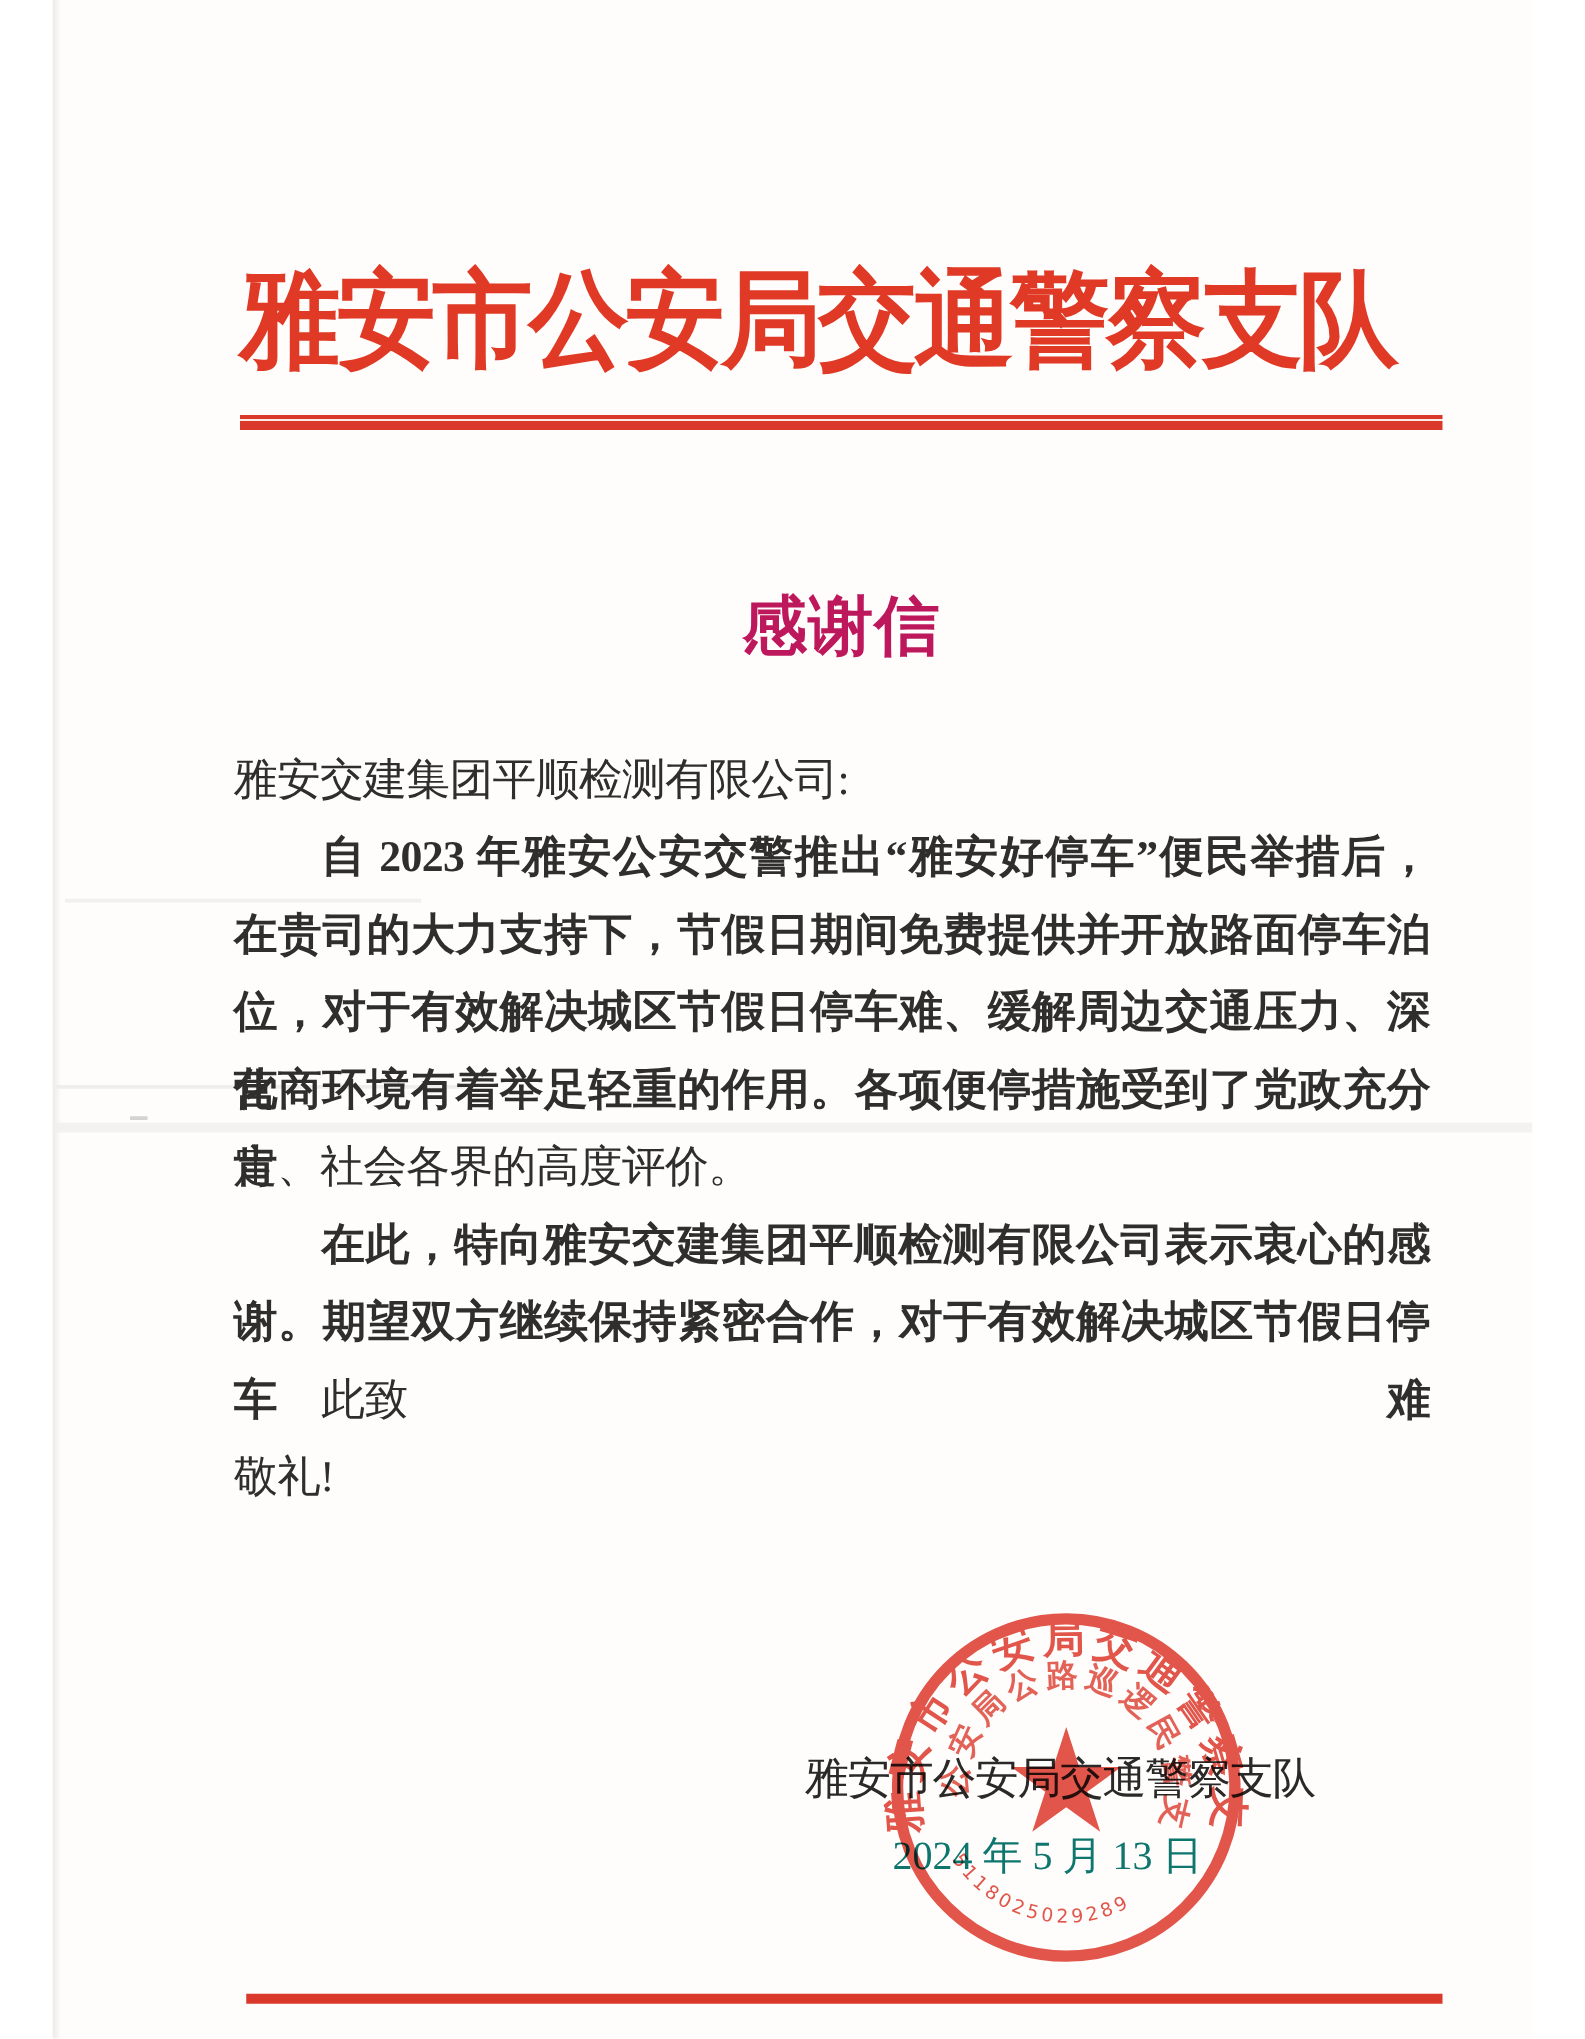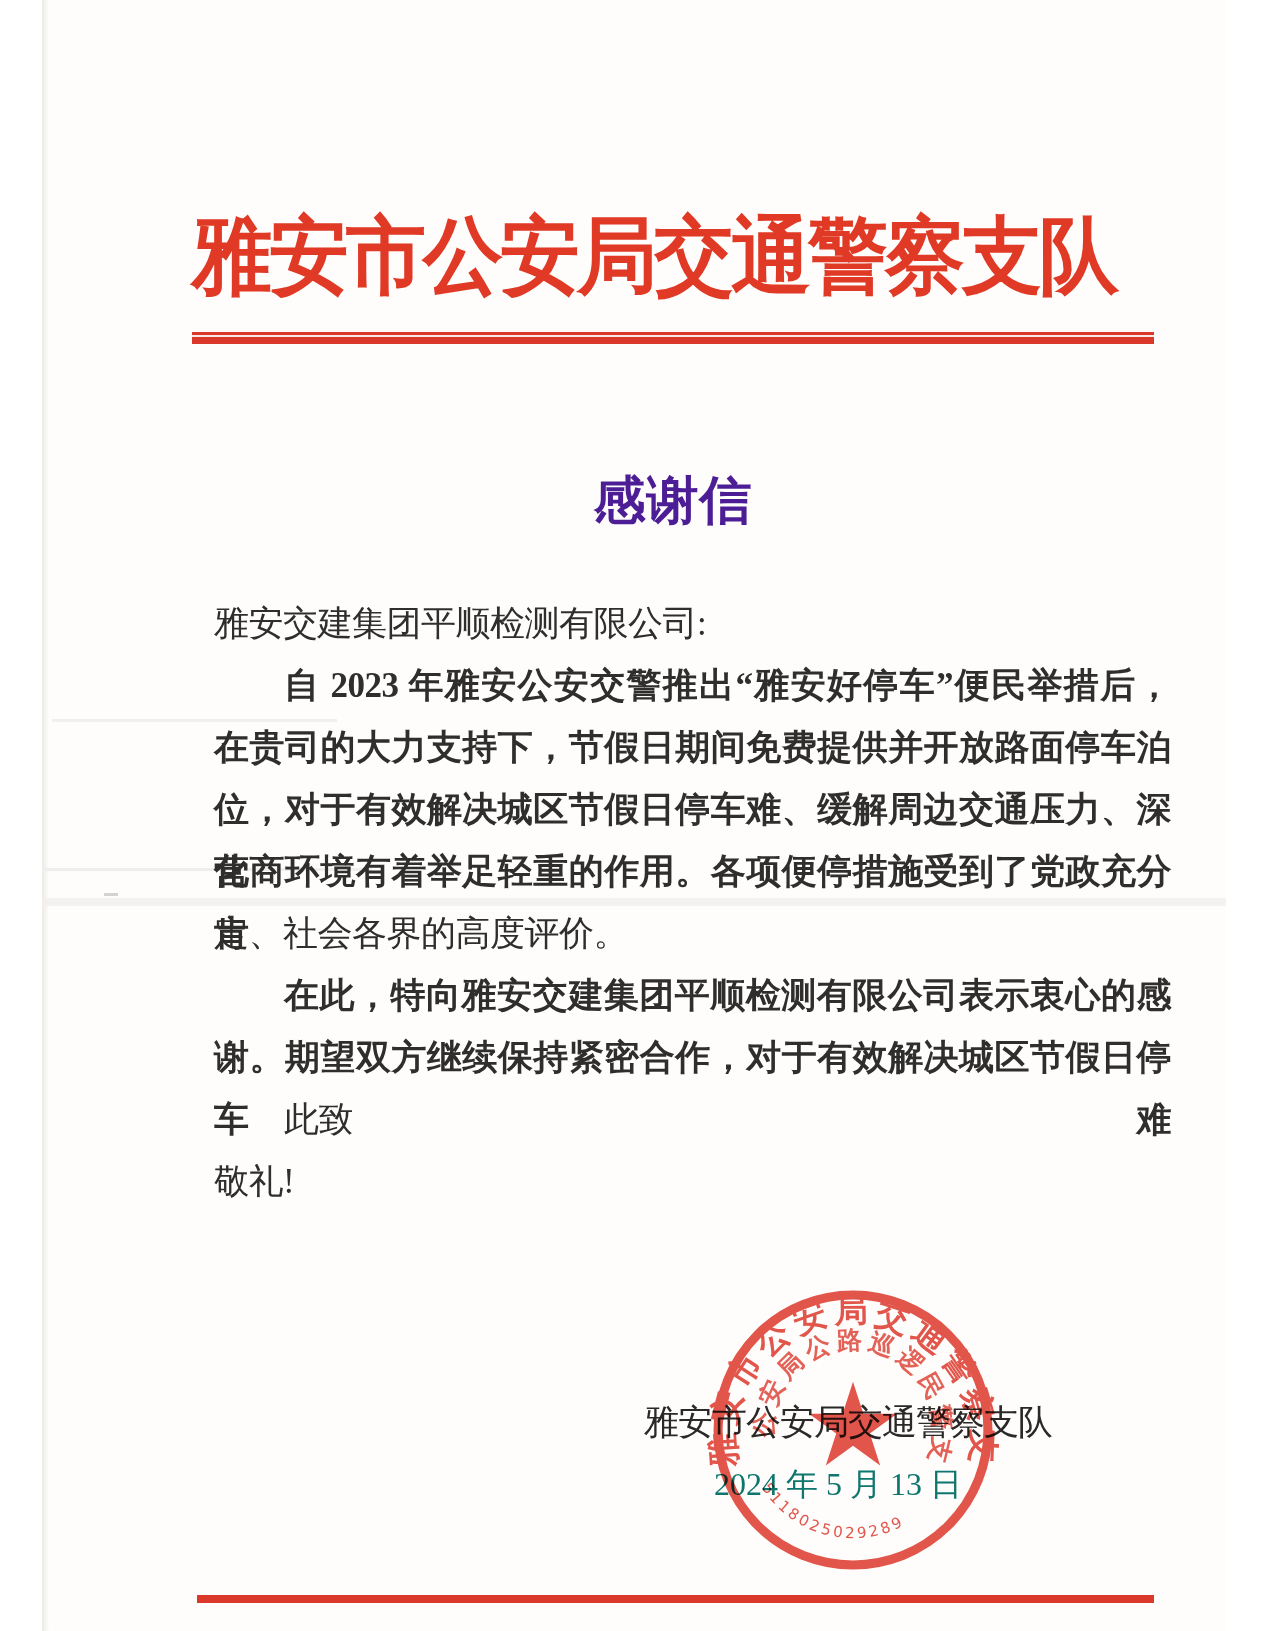--- a/index.html
+++ b/index.html
@@ -38,25 +38,25 @@
   .rule-top{
     position:absolute;left:150px;top:332px;width:962px;height:12px;
     background:linear-gradient(to bottom,
       var(--rule-red) 0px,var(--rule-red) 3px,
       #fbe9e5 3px,#fbe9e5 5px,
       var(--rule-red) 5px,var(--rule-red) 12px);
   }
   .doc-title{
     position:absolute;left:150px;top:466px;width:962px;
     text-align:center;
-    font-size:52px;font-weight:bold;color:#4c1d95;
+    font-size:52px;font-weight:bold;color:#be185d;
     letter-spacing:1px;
   }
   .body-text{
-    position:absolute;left:172px;top:593px;width:957px;
+    position:absolute;left:145px;top:593px;width:957px;
     font-size:35px;line-height:62px;letter-spacing:-0.5px;
     color:var(--body-text);
   }
   .bline{height:62px;white-space:nowrap;}
   .bline.j{white-space:normal;text-align:justify;text-align-last:justify;font-weight:bold;}
   .bline.ind{text-indent:70px;}
 
   .sig-org{
     position:absolute;left:602px;top:1400px;
     font-size:35px;letter-spacing:-1px;line-height:1.3;

